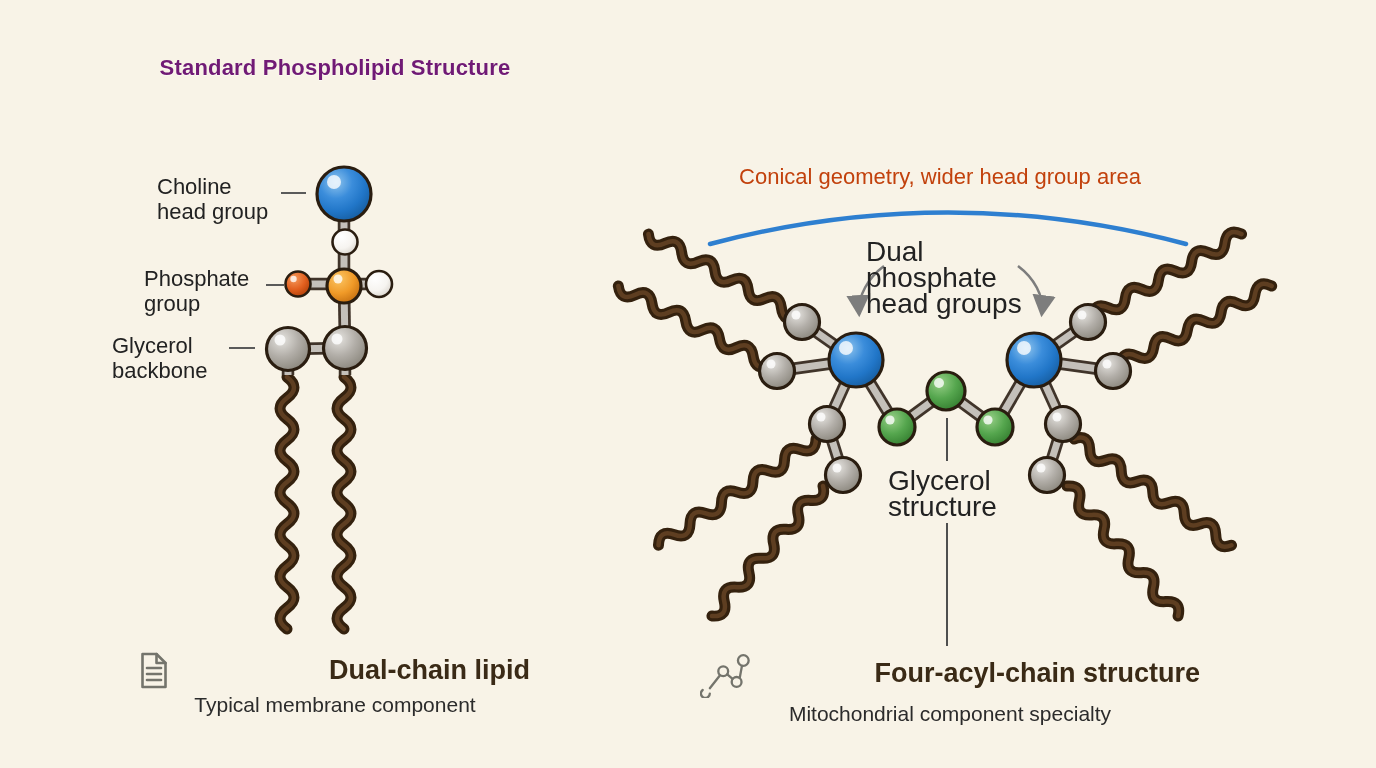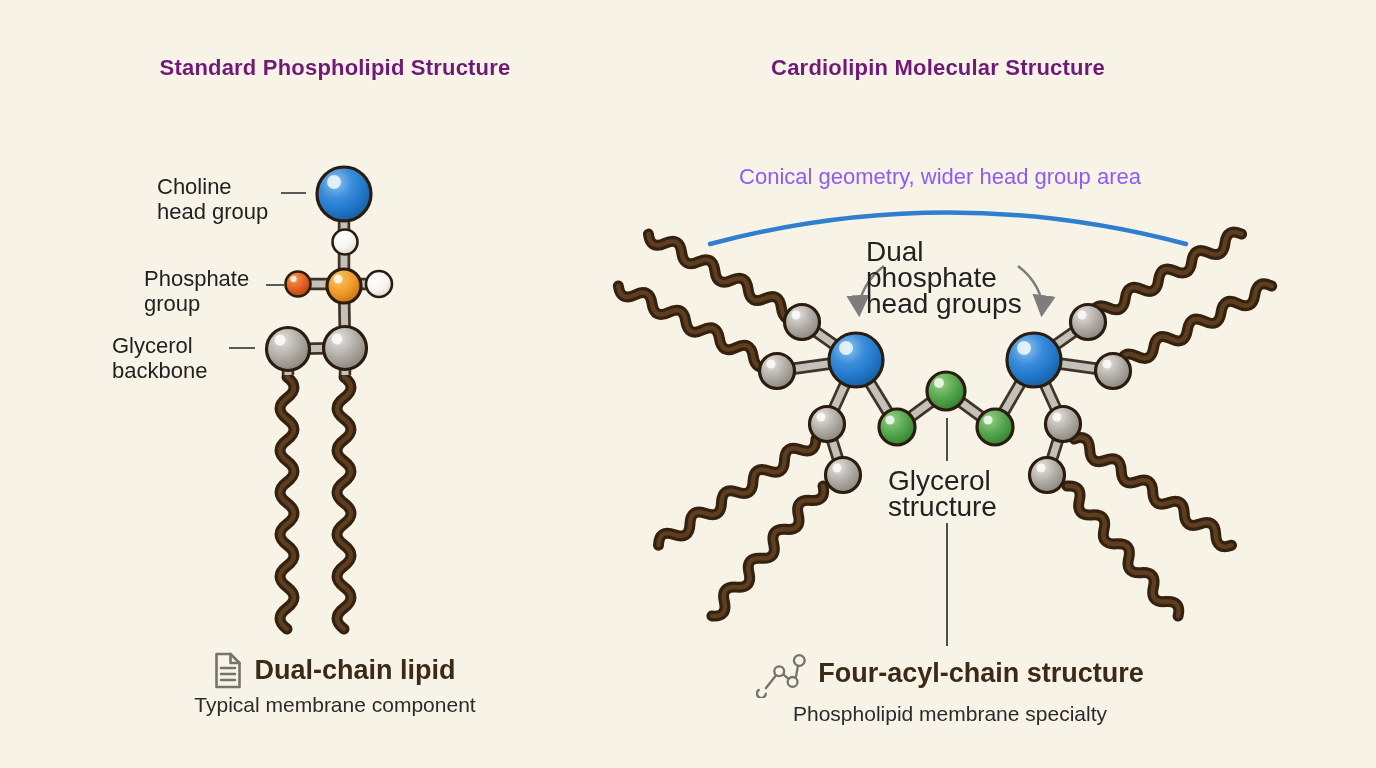--- a/index.html
+++ b/index.html
@@ -7,29 +7,29 @@
   #canvas{
     position:relative;width:1376px;height:768px;overflow:hidden;
     background:#f8f3e7;
   }
   #gfx{position:absolute;left:0;top:0;}
   .abs{position:absolute;}
   .title{
     width:440px;text-align:center;font-weight:700;font-size:22px;line-height:44px;
     color:#701a75;letter-spacing:.2px;text-shadow:0 1px 0 rgba(255,255,255,.55);
   }
-  .subtle{font-size:22px;color:#8b5cf6;}
+  .subtle{font-size:22px;color:#c2410c;}
   .mol-label{
     font-size:22px;line-height:25px;color:#222;
   }
   .center-label{
     font-size:28px;line-height:26px;color:#222;text-align:left;
   }
   .caption{position:absolute;text-align:center;}
-  .cap-row{display:flex;justify-content:center;align-items:center;gap:12px;}
+  .cap-row{display:flex;justify-content:space-between;align-items:center;gap:12px;}
   .cap-head{font-size:27px;font-weight:700;color:#3a2a16;}
   .cap-sub{font-size:21px;color:#2b2b2b;margin-top:4px;}
   .rod-o{stroke:#40342a;stroke-width:12.5;}
   .rod-i{stroke:#c4c0ba;stroke-width:7;}
   .ch-o{fill:none;stroke:#34210e;stroke-width:11;stroke-linecap:round;stroke-linejoin:round;}
   .ch-i{fill:none;stroke:#5e3e21;stroke-width:4.5;stroke-linecap:round;stroke-linejoin:round;}
   .sph{stroke:#2a1d10;stroke-width:3.2;}
   .sph-s{stroke:#2a1d10;stroke-width:2.6;}
   .hl{fill:#ffffff;opacity:.78;}
   .ptr{stroke:#4f4f4f;stroke-width:2;}
@@ -246,21 +246,20 @@
       </g>
       <g>
         <circle class="sph" cx="1034" cy="360" r="27" fill="url(#blueG)"></circle>
         <circle class="hl" cx="1024" cy="348" r="7" fill="#cfe7fa"></circle>
       </g>
     </g>
   </svg>
 
   <div class="abs title" style="left:115px;top:46px;">Standard Phospholipid Structure</div>
 
-  <div class="abs title" style="left:718px;top:46px;">Cardiolipin Molecular Structure</div>
 
   <div class="abs mol-label" style="left:157px;top:174px;width:118px;">Choline head group</div>
 
   <div class="abs mol-label" style="left:144px;top:266px;width:118px;">Phosphate group</div>
 
   <div class="abs mol-label" style="left:112px;top:333px;width:113px;">Glycerol backbone</div>
 
   <div class="abs subtle" style="left:640px;top:164px;width:600px;text-align:center;">Conical geometry, wider head group area</div>
 
   <div class="abs center-label" style="left:866px;top:239px;width:170px;">Dual phosphate head groups</div>
@@ -287,16 +286,16 @@
         <path class="icon-stroke" d="M2 47 a5 5 0 1 0 8 4"></path>
         <line class="icon-stroke" x1="10" y1="45" x2="21" y2="31"></line>
         <circle class="icon-stroke" cx="25" cy="26" r="5.5"></circle>
         <line class="icon-stroke" x1="29.5" y1="29.5" x2="35.5" y2="34.5"></line>
         <circle class="icon-stroke" cx="40" cy="38" r="5.5"></circle>
         <line class="icon-stroke" x1="43.5" y1="33.5" x2="46" y2="20"></line>
         <circle class="icon-stroke" cx="47.5" cy="14" r="6"></circle>
       </svg>
       <span class="cap-head">Four-acyl-chain structure</span>
     </div>
-    <div class="cap-sub">Phospholipid membrane specialty</div>
+    <div class="cap-sub">Mitochondrial component specialty</div>
   </div>
 
 </div>
 
 </body></html>

